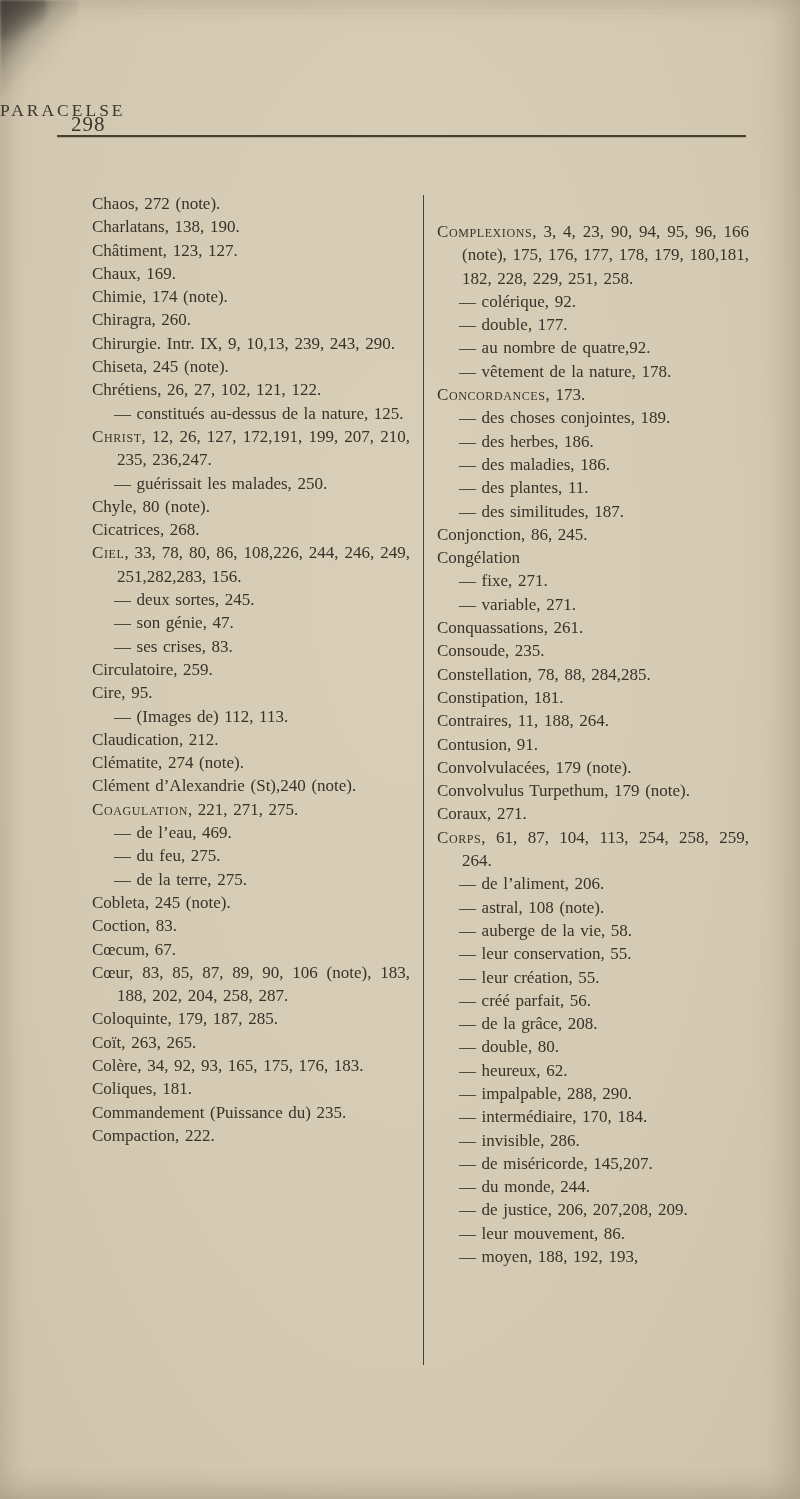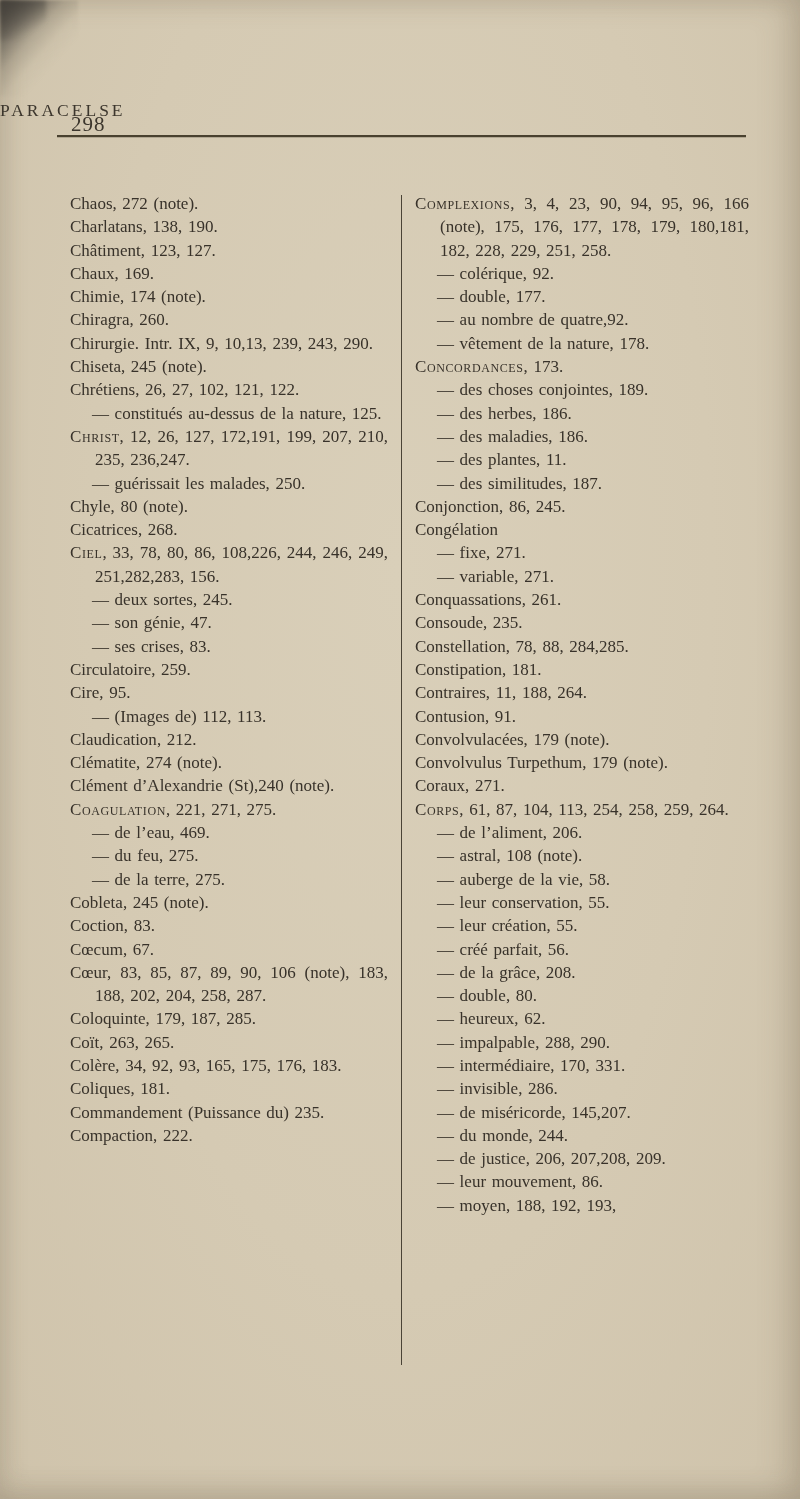--- a/index.html
+++ b/index.html
@@ -39,22 +39,22 @@
     position: absolute; top: 135px; left: 57px;
     width: 689px; height: 2px;
     background: #49412f;
     box-shadow: 0 1px 0 rgba(73,65,47,0.25);
   }
   .columns {
     position: absolute; top: 192px; left: 70px;
     width: 679px; display: flex; align-items: flex-start;
   }
   .col { font-size: 17px; line-height: 23.3px; word-spacing: 0.08em; }
-  .col-left  { width: 318px; }
-  .col-right { flex: 1; }
+  .col-left  { width: 318px; margin-left: 22px; }
+  .col-right { flex: 1; margin-top: 28px; }
   .divider {
     width: 1px; height: 1170px;
     margin: 3px 13px 0 13px;
     background: #4a4336;
     flex: 0 0 1px;
   }
   .entry { text-align: justify; }
   .entry.main { padding-left: 25px; text-indent: -25px; }
   .entry.sub  { padding-left: 64px; text-indent: -42px; }
   .lead.smallcaps { font-variant: small-caps; letter-spacing: 0.6px; }
@@ -145,21 +145,21 @@
         <div class="entry sub"><span class="lead normal">—</span><span class="rest"> de l’aliment, 206.</span></div>
         <div class="entry sub"><span class="lead normal">—</span><span class="rest"> astral, 108 (note).</span></div>
         <div class="entry sub"><span class="lead normal">—</span><span class="rest"> auberge de la vie, 58.</span></div>
         <div class="entry sub"><span class="lead normal">—</span><span class="rest"> leur conservation, 55.</span></div>
         <div class="entry sub"><span class="lead normal">—</span><span class="rest"> leur création, 55.</span></div>
         <div class="entry sub"><span class="lead normal">—</span><span class="rest"> créé parfait, 56.</span></div>
         <div class="entry sub"><span class="lead normal">—</span><span class="rest"> de la grâce, 208.</span></div>
         <div class="entry sub"><span class="lead normal">—</span><span class="rest"> double, 80.</span></div>
         <div class="entry sub"><span class="lead normal">—</span><span class="rest"> heureux, 62.</span></div>
         <div class="entry sub"><span class="lead normal">—</span><span class="rest"> impalpable, 288, 290.</span></div>
-        <div class="entry sub"><span class="lead normal">—</span><span class="rest"> intermédiaire, 170, 331.</span></div>
+        <div class="entry sub"><span class="lead normal">—</span><span class="rest"> intermédiaire, 170, 184.</span></div>
         <div class="entry sub"><span class="lead normal">—</span><span class="rest"> invisible, 286.</span></div>
         <div class="entry sub"><span class="lead normal">—</span><span class="rest"> de miséricorde, 145,207.</span></div>
         <div class="entry sub"><span class="lead normal">—</span><span class="rest"> du monde, 244.</span></div>
         <div class="entry sub"><span class="lead normal">—</span><span class="rest"> de justice, 206, 207,208, 209.</span></div>
         <div class="entry sub"><span class="lead normal">—</span><span class="rest"> leur mouvement, 86.</span></div>
         <div class="entry sub"><span class="lead normal">—</span><span class="rest"> moyen, 188, 192, 193,</span></div>
       </div>
   </div>
 </div>
 

